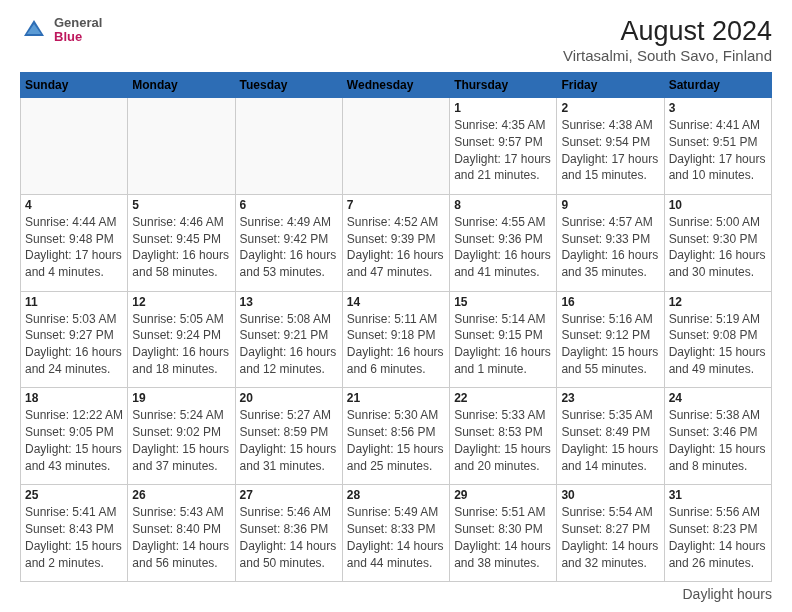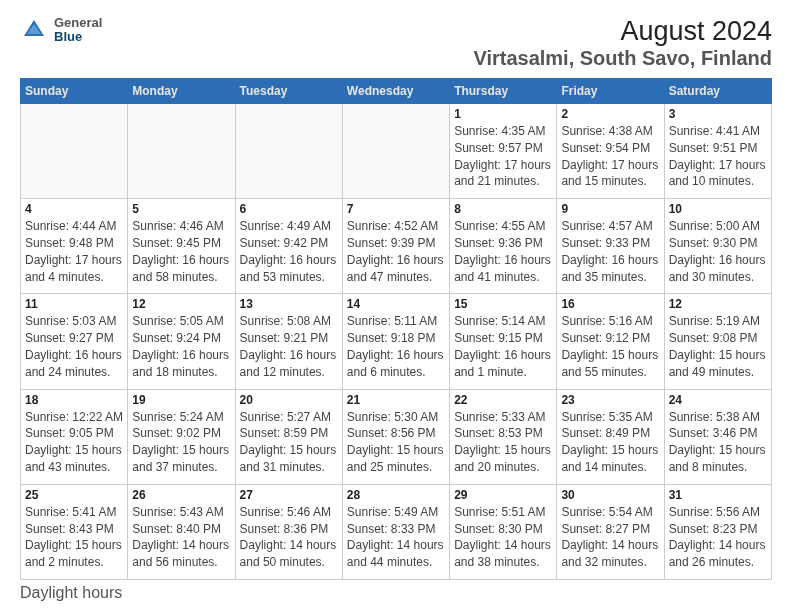--- a/index.html
+++ b/index.html
@@ -30,48 +30,48 @@
     }
     .logo-text {
       display: flex;
       flex-direction: column;
       font-size: 13px;
       font-weight: bold;
       line-height: 1.1;
       color: #333;
     }
     .logo-text span:first-child { color: #555; }
-    .logo-text span:last-child { color: #0c4a6e; }
+    .logo-text span:last-child { color: #be185d; }
     .logo-icon {
       width: 28px;
       height: 28px;
       margin-right: 4px;
     }
     .title-block {
       text-align: right;
     }
     .title-block h1 {
       font-size: 27px;
       font-weight: normal;
       color: #222;
     }
     .title-block h2 {
-      font-size: 20px;
-      font-weight: bold;
+      font-size: 15px;
+      font-weight: normal;
       color: #555;
     }
     .calendar {
       flex: 1;
       border-collapse: collapse;
       width: 100%;
       table-layout: fixed;
     }
     .calendar th {
       background: #2d6db5;
-      color: #e5e5e5;
+      color: #000000;
       font-size: 12px;
       font-weight: bold;
       padding: 5px 4px;
       text-align: left;
       border: 1px solid #2d6db5;
     }
     .calendar td {
       border: 1px solid #ccc;
       vertical-align: top;
       padding: 3px 4px;
@@ -90,22 +90,23 @@
       display: block;
       margin-bottom: 2px;
     }
     .day-info {
       font-size: 12px;
       color: #444;
       line-height: 1.4;
     }
     .footer {
       margin-top: 4px;
-      font-size: 16px;
+      font-size: 14px;
       color: #555;
+      text-align: right;
     }
     tr { height: auto; }
     .calendar tbody tr td { height: 82px; }
   </style>
 </head>
 <body>
 
 <div class="page">
   <div class="header">
     <div class="logo">

